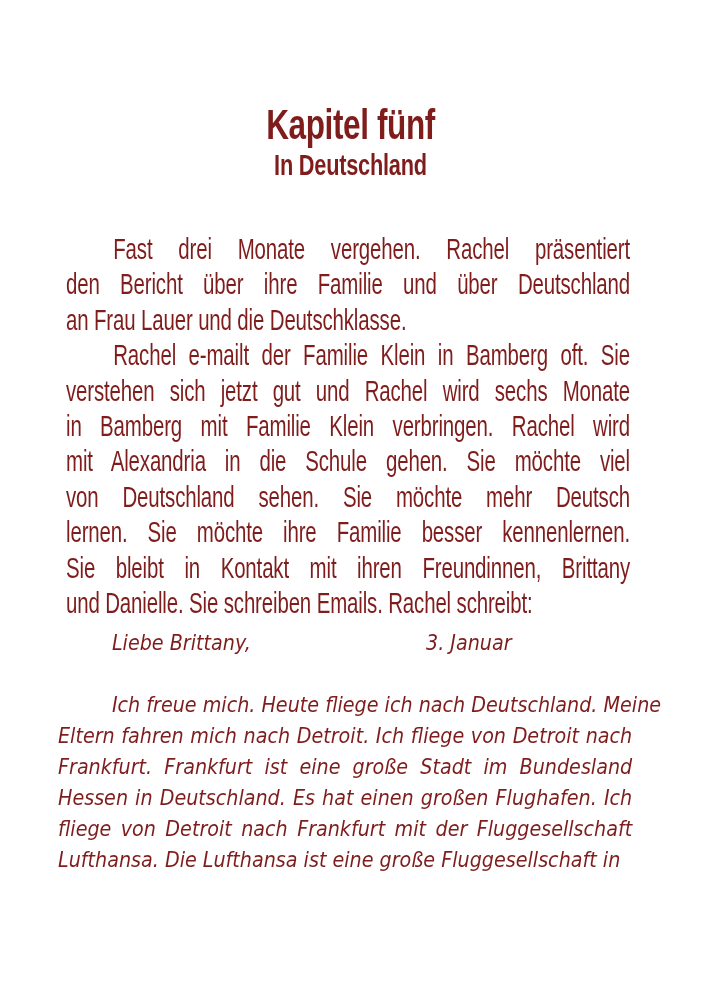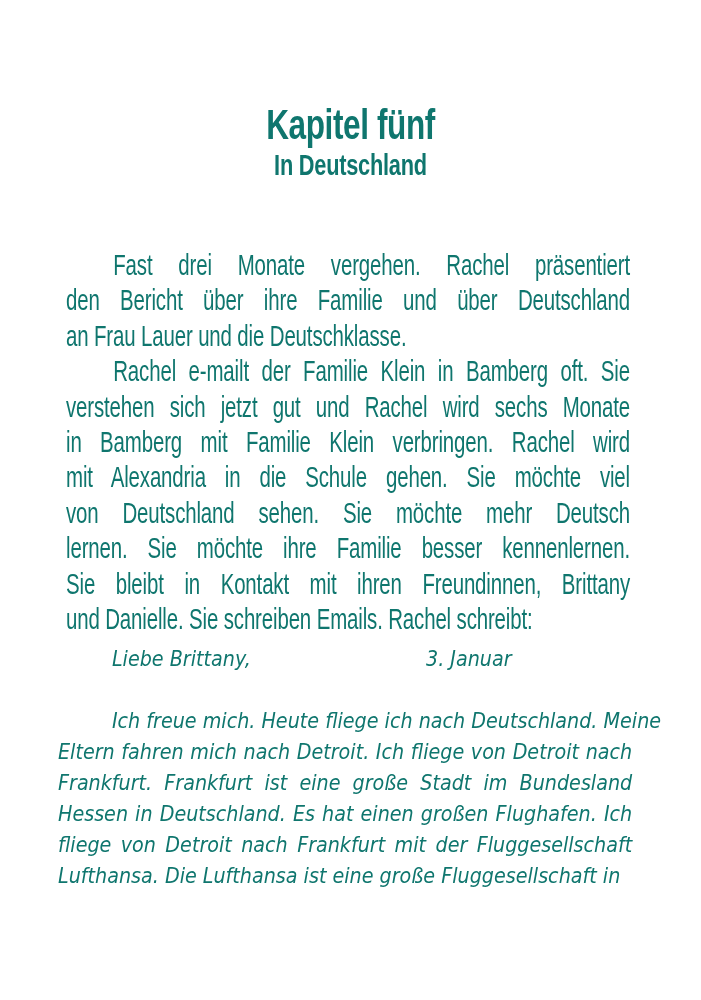--- a/index.html
+++ b/index.html
@@ -6,21 +6,21 @@
     margin: 0;
     padding: 0;
     background: #ffffff;
   }
   .page {
     position: relative;
     width: 701px;
     height: 1000px;
     background: #ffffff;
     overflow: hidden;
-    color: #0f766e;
+    color: #7f1d1d;
     font-family: "Liberation Sans", sans-serif;
     -webkit-font-smoothing: antialiased;
   }
   
   .chapter-head {
     margin-top: 102px;
     width: 701px;
     text-align: center;
   }
   .chapter-title {
@@ -36,21 +36,21 @@
     margin: 0;
     font-size: 29px;
     line-height: 34px;
     font-weight: 700;
     transform: scaleX(0.75);
     transform-origin: 50% 0;
     letter-spacing: -0.3px;
   }
   
   .body-text {
-    margin: 66px 0 0 66px;
+    margin: 50px 0 0 66px;
   }
   .body-scale {
     width: 800px;
     transform: scaleX(0.705);
     transform-origin: 0 0;
     font-size: 29px;
     letter-spacing: -0.2px;
   }
   .tline {
     line-height: 35.4px;

